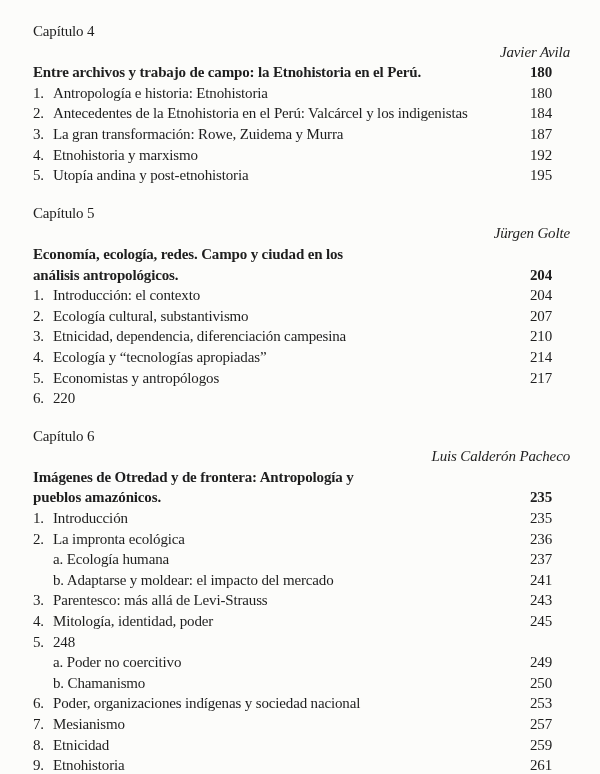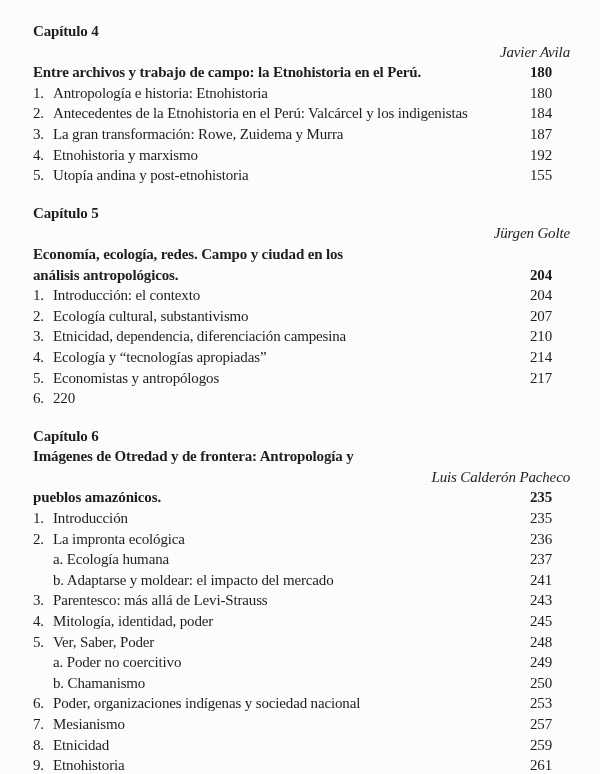--- a/index.html
+++ b/index.html
@@ -33,21 +33,21 @@
   }
   .row .text {
     flex: 1 1 auto;
     overflow: hidden;
   }
   .row .pg {
     flex: 0 0 40px;
     width: 40px;
     text-align: left;
   }
-  .chapter-line { font-weight: bold; }
+  .chapter-line { font-weight: normal; }
   .author-line { font-style: italic; text-align: right; }
   .title-line { font-weight: bold; }
 </style>
 </head>
 <body>
 
 <div class="page">
 
   <div class="section">
     <div class="row chapter-line">
@@ -76,21 +76,21 @@
       <span class="pg">187</span>
     </div>
     <div class="row">
       <span class="num">4.</span>
       <span class="text">Etnohistoria y marxismo</span>
       <span class="pg">192</span>
     </div>
     <div class="row">
       <span class="num">5.</span>
       <span class="text">Utopía andina y post-etnohistoria</span>
-      <span class="pg">155</span>
+      <span class="pg">195</span>
     </div>
   </div>
 
   <div class="section">
     <div class="row chapter-line">
       <span class="text">Capítulo 5</span>
     </div>
     <div class="row author-line">
       <span class="text">Jürgen Golte</span>
     </div>
@@ -130,26 +130,26 @@
     <div class="row">
       <span class="num">6.</span>
       <span class="pg">220</span>
     </div>
   </div>
 
   <div class="section">
     <div class="row chapter-line">
       <span class="text">Capítulo 6</span>
     </div>
+    <div class="row author-line">
+      <span class="text">Luis Calderón Pacheco</span>
+    </div>
     <div class="row title-line">
       <span class="text">Imágenes de Otredad y de frontera: Antropología y</span>
       <span class="pg"></span>
-    </div>
-    <div class="row author-line">
-      <span class="text">Luis Calderón Pacheco</span>
     </div>
     <div class="row title-line">
       <span class="text">pueblos amazónicos.</span>
       <span class="pg">235</span>
     </div>
     <div class="row">
       <span class="num">1.</span>
       <span class="text">Introducción</span>
       <span class="pg">235</span>
     </div>
@@ -173,21 +173,20 @@
       <span class="text">Parentesco: más allá de Levi-Strauss</span>
       <span class="pg">243</span>
     </div>
     <div class="row">
       <span class="num">4.</span>
       <span class="text">Mitología, identidad, poder</span>
       <span class="pg">245</span>
     </div>
     <div class="row">
       <span class="num">5.</span>
-      <span class="text">Ver, Saber, Poder</span>
       <span class="pg">248</span>
     </div>
     <div class="row">
       <span class="num"></span>
       <span class="text">a. Poder no coercitivo</span>
       <span class="pg">249</span>
     </div>
     <div class="row">
       <span class="num"></span>
       <span class="text">b. Chamanismo</span>

